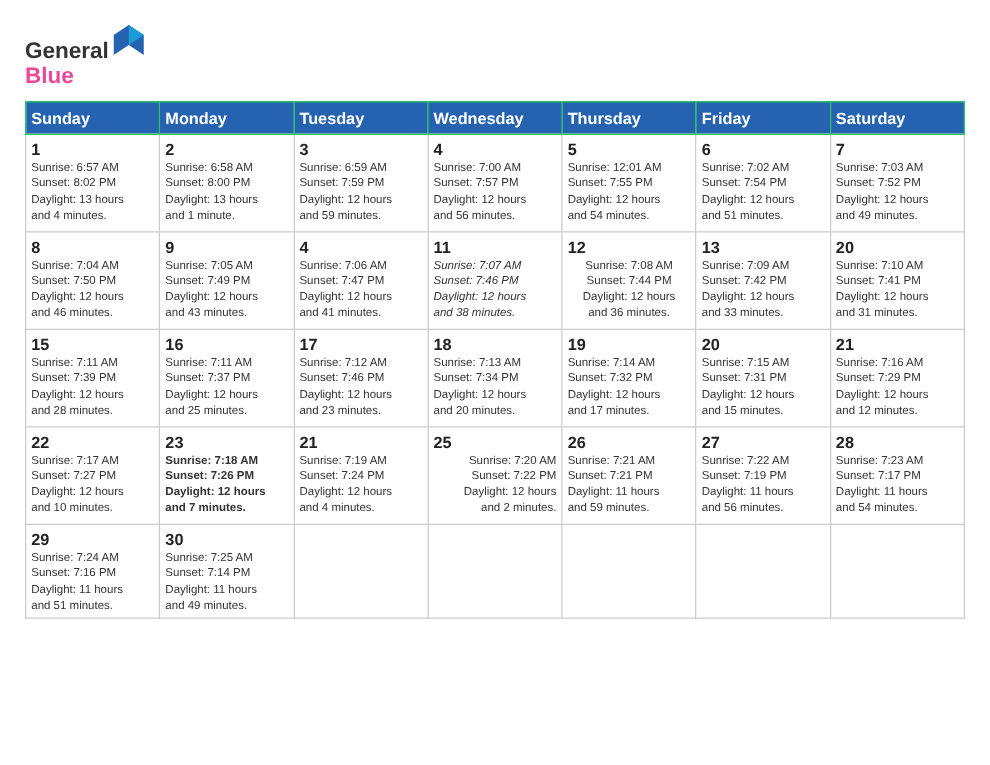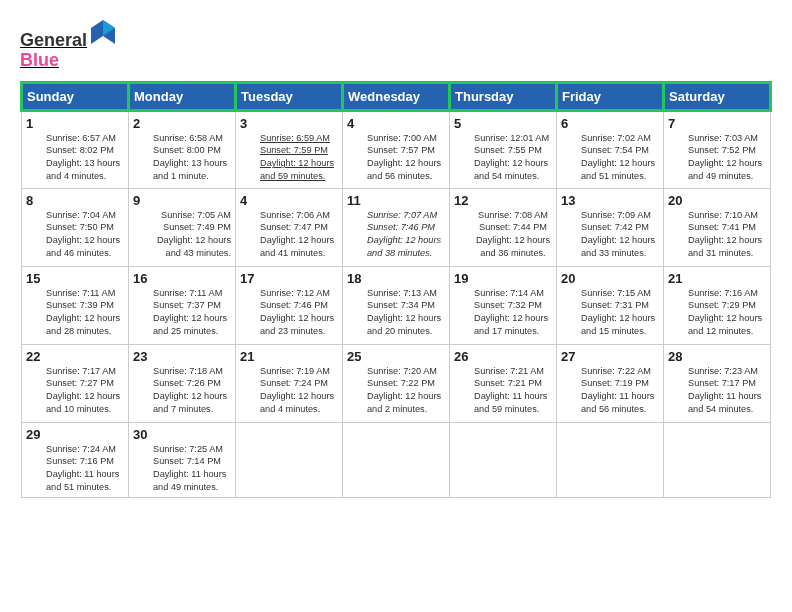--- a/index.html
+++ b/index.html
@@ -14,21 +14,20 @@
       width: 792px;
       height: 612px;
       padding: 18px 20px 10px 20px;
       background: #fff;
     }
     .header {
       display: flex;
       justify-content: space-between;
       align-items: center;
       margin-bottom: 10px;
-      text-decoration: underline;
     }
     .logo {
       display: flex;
       align-items: center;
       gap: 0px;
     }
     .logo-text {
       font-size: 18px;
       font-weight: bold;
       line-height: 1.1;
@@ -58,21 +57,21 @@
       border-collapse: collapse;
       table-layout: fixed;
     }
     .calendar th {
       background: #2563b0;
       color: #fff;
       font-size: 13px;
       font-weight: bold;
       padding: 5px 4px;
       text-align: left;
-      border: 3px solid #22c55e;
+      border: 1px solid #22c55e;
     }
     .calendar td {
       border: 1px solid #ccc;
       vertical-align: top;
       padding: 4px 4px 3px 4px;
       font-size: 9.5px;
       color: #333;
       height: 78px;
       background: #fff;
     }
@@ -83,21 +82,20 @@
       font-size: 13px;
       font-weight: bold;
       color: #222;
       display: block;
       margin-bottom: 1px;
     }
     .day-info {
       font-size: 9.2px;
       line-height: 1.4;
       color: #333;
-      margin-left: 20px;
     }
     .empty {
       background: #f5f5f5;
     }
   </style>
 </head>
 <body>
 
 <div class="page">
   <div class="header">
@@ -143,21 +141,21 @@
           </td>
           <td>
             <span class="day-num">2</span>
             <div class="day-info" style="white-space: pre-line;">Sunrise: 6:58 AM
 Sunset: 8:00 PM
 Daylight: 13 hours
 and 1 minute.</div>
           </td>
           <td>
             <span class="day-num">3</span>
-            <div class="day-info" style="white-space: pre-line; text-decoration: underline;">Sunrise: 6:59 AM
+            <div class="day-info" style="white-space: pre-line;">Sunrise: 6:59 AM
 Sunset: 7:59 PM
 Daylight: 12 hours
 and 59 minutes.</div>
           </td>
           <td>
             <span class="day-num">4</span>
             <div class="day-info" style="white-space: pre-line;">Sunrise: 7:00 AM
 Sunset: 7:57 PM
 Daylight: 12 hours
 and 56 minutes.</div>
@@ -187,21 +185,21 @@
         <tr>
           <td>
             <span class="day-num">8</span>
             <div class="day-info" style="white-space: pre-line;">Sunrise: 7:04 AM
 Sunset: 7:50 PM
 Daylight: 12 hours
 and 46 minutes.</div>
           </td>
           <td>
             <span class="day-num">9</span>
-            <div class="day-info" style="white-space: pre-line; text-align: right;">Sunrise: 7:05 AM
+            <div class="day-info" style="white-space: pre-line;">Sunrise: 7:05 AM
 Sunset: 7:49 PM
 Daylight: 12 hours
 and 43 minutes.</div>
           </td>
           <td>
             <span class="day-num">4</span>
             <div class="day-info" style="white-space: pre-line;">Sunrise: 7:06 AM
 Sunset: 7:47 PM
 Daylight: 12 hours
 and 41 minutes.</div>
@@ -289,35 +287,35 @@
         <tr>
           <td>
             <span class="day-num">22</span>
             <div class="day-info" style="white-space: pre-line;">Sunrise: 7:17 AM
 Sunset: 7:27 PM
 Daylight: 12 hours
 and 10 minutes.</div>
           </td>
           <td>
             <span class="day-num">23</span>
-            <div class="day-info" style="white-space: pre-line;">Sunrise: 7:18 AM
+            <div class="day-info" style="white-space: pre-line; font-weight: bold;">Sunrise: 7:18 AM
 Sunset: 7:26 PM
 Daylight: 12 hours
 and 7 minutes.</div>
           </td>
           <td>
             <span class="day-num">21</span>
             <div class="day-info" style="white-space: pre-line;">Sunrise: 7:19 AM
 Sunset: 7:24 PM
 Daylight: 12 hours
 and 4 minutes.</div>
           </td>
           <td>
             <span class="day-num">25</span>
-            <div class="day-info" style="white-space: pre-line;">Sunrise: 7:20 AM
+            <div class="day-info" style="white-space: pre-line; text-align: right;">Sunrise: 7:20 AM
 Sunset: 7:22 PM
 Daylight: 12 hours
 and 2 minutes.</div>
           </td>
           <td>
             <span class="day-num">26</span>
             <div class="day-info" style="white-space: pre-line;">Sunrise: 7:21 AM
 Sunset: 7:21 PM
 Daylight: 11 hours
 and 59 minutes.</div>

